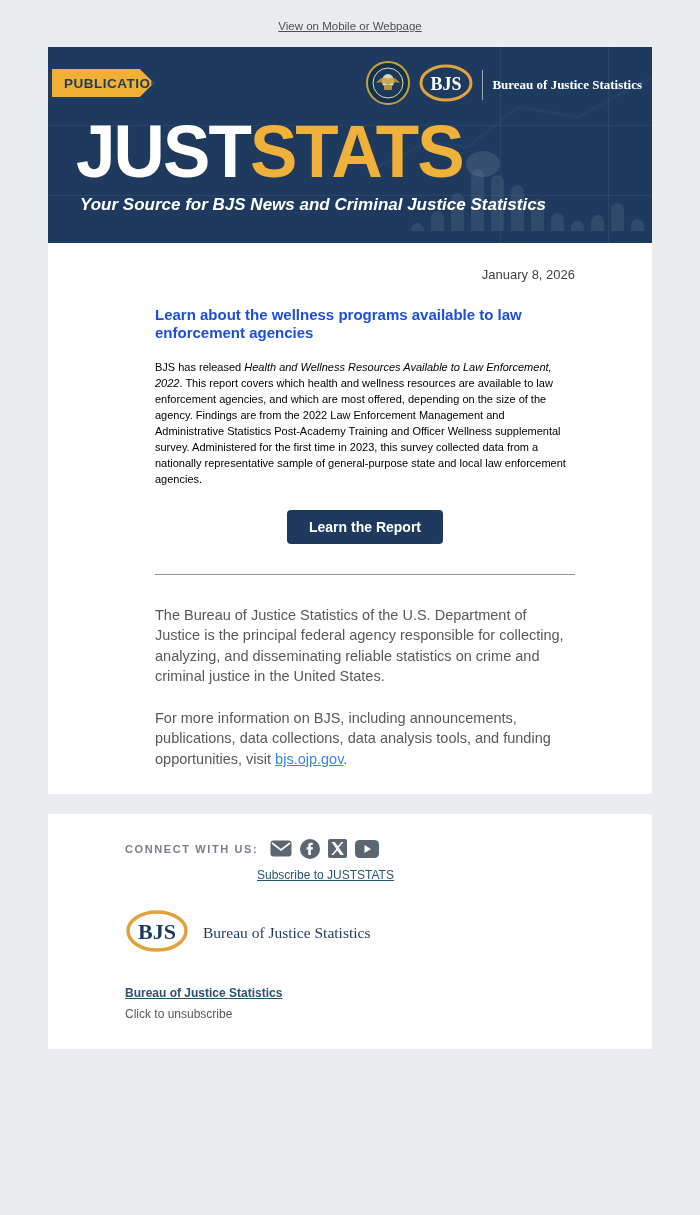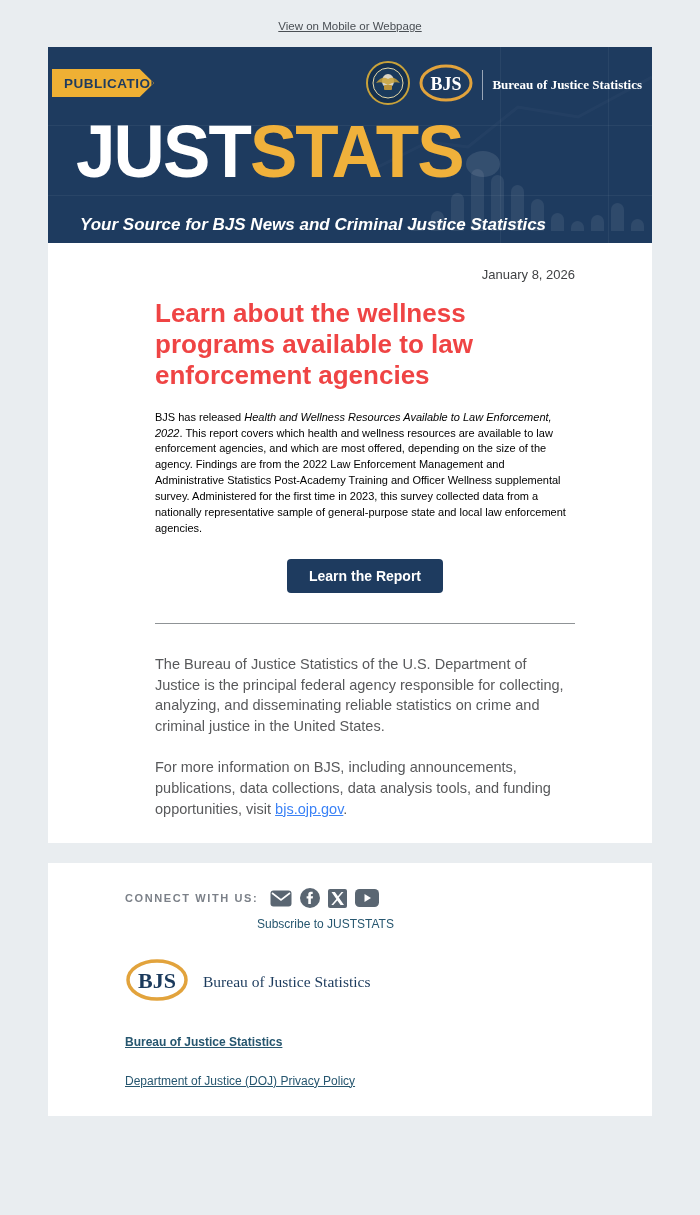--- a/index.html
+++ b/index.html
@@ -33,47 +33,47 @@
     display:flex; align-items:center; padding-left:12px;
     clip-path:polygon(0 0, 86% 0, 100% 50%, 86% 100%, 0 100%);
   }
   .brand-row { position:absolute; top:14px; right:10px; display:flex; align-items:center; gap:9px; }
   .brand-divider { width:1px; height:30px; background:rgba(255,255,255,0.55); }
   .brand-name { color:#ffffff; font-family:"Liberation Serif", serif; font-size:13px; font-weight:600; }
 
   .banner-title { position:absolute; left:28px; top:68px; font-size:74px; font-weight:bold; letter-spacing:-2px; line-height:1; transform:scaleX(0.96); transform-origin:left; white-space:nowrap; }
   .banner-title .t-white { color:#ffffff; }
   .banner-title .t-gold { color:#f0b13b; }
-  .banner-tagline { position:absolute; left:32px; top:168px; color:#ffffff; font-style:italic; font-weight:600; font-size:17px; }
+  .banner-tagline { position:absolute; left:32px; top:148px; color:#ffffff; font-style:italic; font-weight:600; font-size:17px; }
 
   
   .content { padding:24px 77px 24px 107px; }
   .date { text-align:right; font-size:13px; color:#404244; }
-  .headline { margin-top:16px; color:#ef4444; font-size:26px; font-weight:bold; line-height:1.2; }
+  .headline { margin-top:24px; color:#1d4ed8; font-size:15px; font-weight:bold; line-height:1.2; }
   .bodytext { margin-top:18px; color:#000000; font-size:11px; line-height:1.45; }
   .bodytext .ital { font-style:italic; }
   .btn-row { text-align:center; margin-top:22px; }
   .read-btn {
     display:inline-block; background:#1e3b5f; color:#ffffff;
     font-weight:bold; font-size:14px; padding:9px 22px; border:none;
     border-radius:4px; cursor:pointer; font-family:"Liberation Sans", sans-serif;
   }
   .divider { margin-top:30px; border:none; border-top:1px solid #8f9396; }
   .about { margin-top:30px; color:#58595b; font-size:14.5px; line-height:1.42; }
   .about + .about { margin-top:21px; }
   .link-light { color:#3b82f6; text-decoration:underline; cursor:pointer; }
 
   
   .card.foot { margin-top:20px; padding:25px 77px 28px 77px; }
   .connect-row { display:flex; align-items:center; gap:12px; }
   .connect-label { color:#7b8088; font-size:11px; font-weight:bold; letter-spacing:1.6px; }
   .social-icons { display:flex; align-items:center; gap:8px; }
   .social-icons svg { display:block; cursor:pointer; }
   .subscribe-row { margin:6px 0 0 132px; }
-  .subscribe-link { font-size:12px; color:#26566f; cursor:pointer; }
+  .subscribe-link { font-size:12px; color:#26566f; text-decoration:underline; cursor:pointer; }
 
   .logo-row { display:flex; align-items:center; margin-top:26px; gap:14px; }
   .logo-name { font-family:"Liberation Serif", serif; color:#1b3a5c; font-size:15.5px; }
 
   .foot-links { margin-top:26px; font-size:12px; line-height:1.7; }
   .foot-link { color:#26566f; text-decoration:underline; cursor:pointer; }
   .foot-link.bold { font-weight:bold; }
   .foot-sep { color:#58595b; }
 
   .address { margin-top:20px; font-size:12px; color:#58595b; }
@@ -210,16 +210,14 @@
       </svg>
     </span>
     <span class="logo-name">Bureau of Justice Statistics</span>
   </div>
 
   <div class="foot-links">
     <div><a class="foot-link bold">Bureau of Justice Statistics</a></div>
   </div>
 
 
-  <div class="privacy-row">
-    <a class="foot-link">Department of Justice (DOJ) Privacy Policy</a>
-  </div>
+  <div class="unsub">Click to unsubscribe</div>
 </div>
 
 </body></html>

